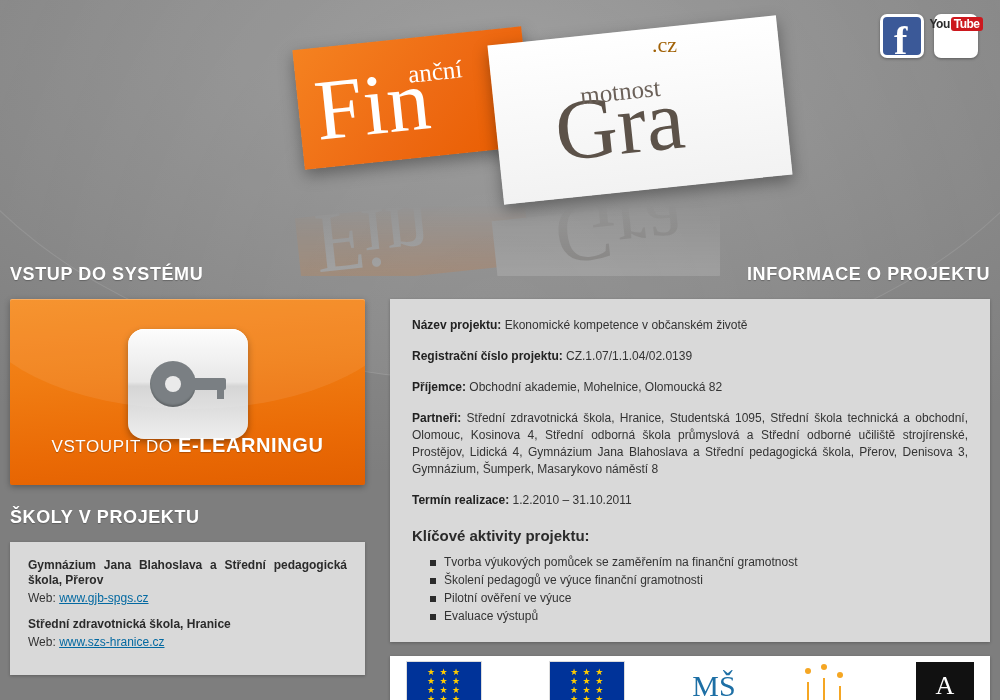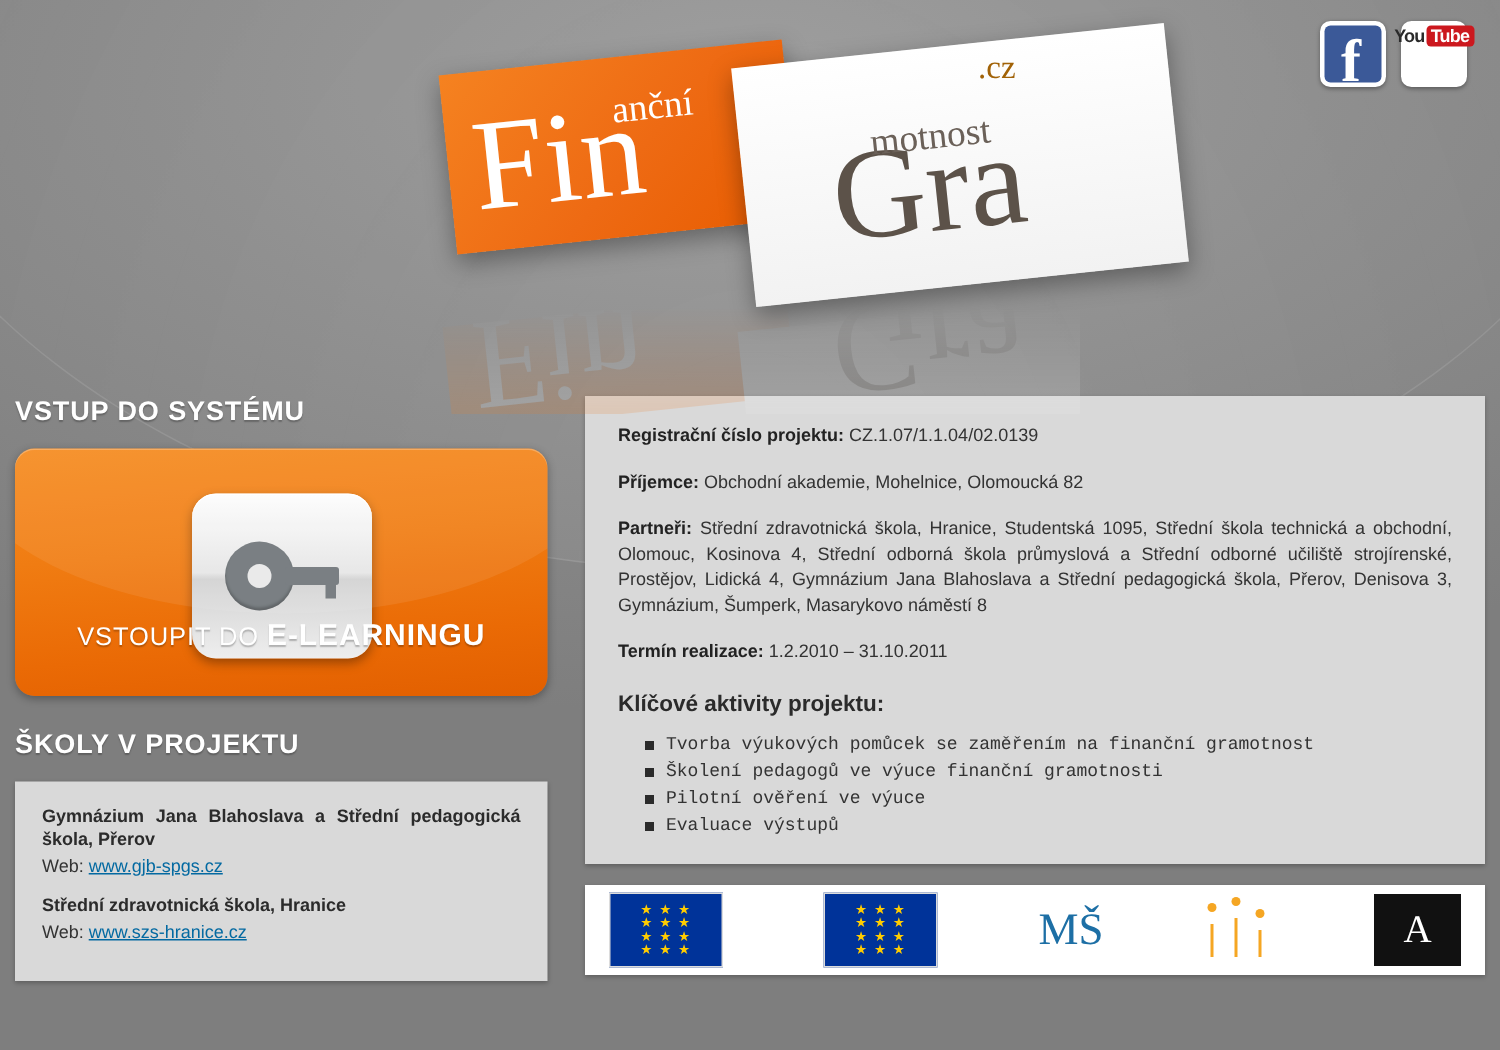--- a/index.html
+++ b/index.html
@@ -247,23 +247,23 @@
   }
   .head-center {
   }
   .head-right {
     text-align: right;
   }
 
   
   .elearn {
     width: 355px;
-    height: 165px;
+    height: 186px;
     background: linear-gradient(175deg, #f68b1f 0%, #f07c12 40%, #ea6a05 75%, #e25f00 100%);
-    border-radius: 13px;
+    border-radius: 2px;
     box-shadow: 0 2px 6px rgba(0,0,0,0.3), inset 0 1px 0 rgba(255,255,255,0.25);
     position: relative;
     overflow: hidden;
     cursor: pointer;
   }
   .elearn::after {
     content: "";
     position: absolute;
     left: -40px;
     top: -110px;
@@ -405,21 +405,20 @@
     margin: 0;
     padding: 0 0 0 18px;
     list-style: none;
   }
   .kv-list li {
     position: relative;
     font-size: 12px;
     line-height: 17px;
     padding-left: 14px;
     margin-bottom: 1px;
-    font-family: Liberation Mono, monospace;
   }
   .kv-list li::before {
     content: "";
     position: absolute;
     left: 0;
     top: 6px;
     width: 6px;
     height: 6px;
     background: #2b2b2b;
   }
@@ -552,22 +551,24 @@
       <div class="school-web"><span>Web:</span> <a href="#">www.gjb-spgs.cz</a></div>
     </div>
     <div class="school">
       <div class="school-name">Střední zdravotnická škola, Hranice</div>
       <div class="school-web"><span>Web:</span> <a href="#">www.szs-hranice.cz</a></div>
     </div>
   </div>
 </div>
 
 <div class="col-right">
+  <h2 class="sec-head head-right"><span class="b">INFORMACE</span><span> O PROJEKTU</span></h2>
 
   <div class="info">
+    <div class="info-row"><span class="lbl">Název projektu:</span><span> Ekonomické kompetence v občanském životě</span></div>
     <div class="info-row"><span class="lbl">Registrační číslo projektu:</span><span> CZ.1.07/1.1.04/02.0139</span></div>
     <div class="info-row"><span class="lbl">Příjemce:</span><span> Obchodní akademie, Mohelnice, Olomoucká 82</span></div>
     <div class="info-row"><span class="lbl">Partneři:</span><span> Střední zdravotnická škola, Hranice, Studentská 1095, Střední škola technická a obchodní, Olomouc, Kosinova 4, Střední odborná škola průmyslová a Střední odborné učiliště strojírenské, Prostějov, Lidická 4, Gymnázium Jana Blahoslava a Střední pedagogická škola, Přerov, Denisova 3, Gymnázium, Šumperk, Masarykovo náměstí 8</span></div>
     <div class="info-row"><span class="lbl">Termín realizace:</span><span> 1.2.2010 – 31.10.2011</span></div>
 
     <div class="kv-title">Klíčové aktivity projektu:</div>
     <ul class="kv-list">
       <li>Tvorba výukových pomůcek se zaměřením na finanční gramotnost</li>
       <li>Školení pedagogů ve výuce finanční gramotnosti</li>
       <li>Pilotní ověření ve výuce</li>

